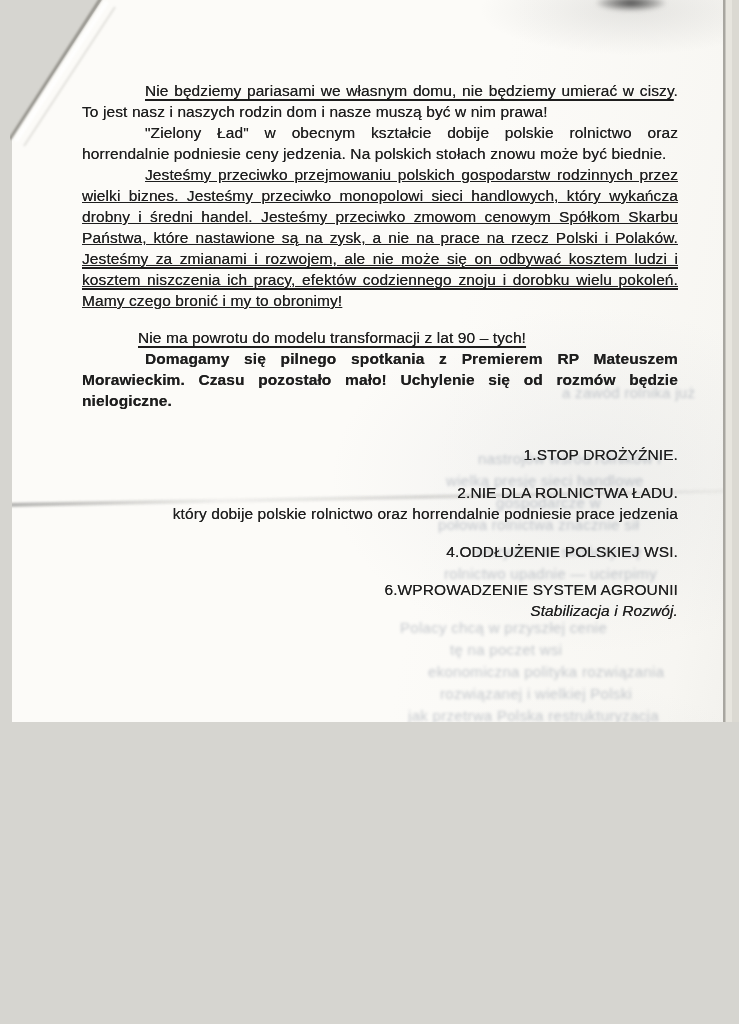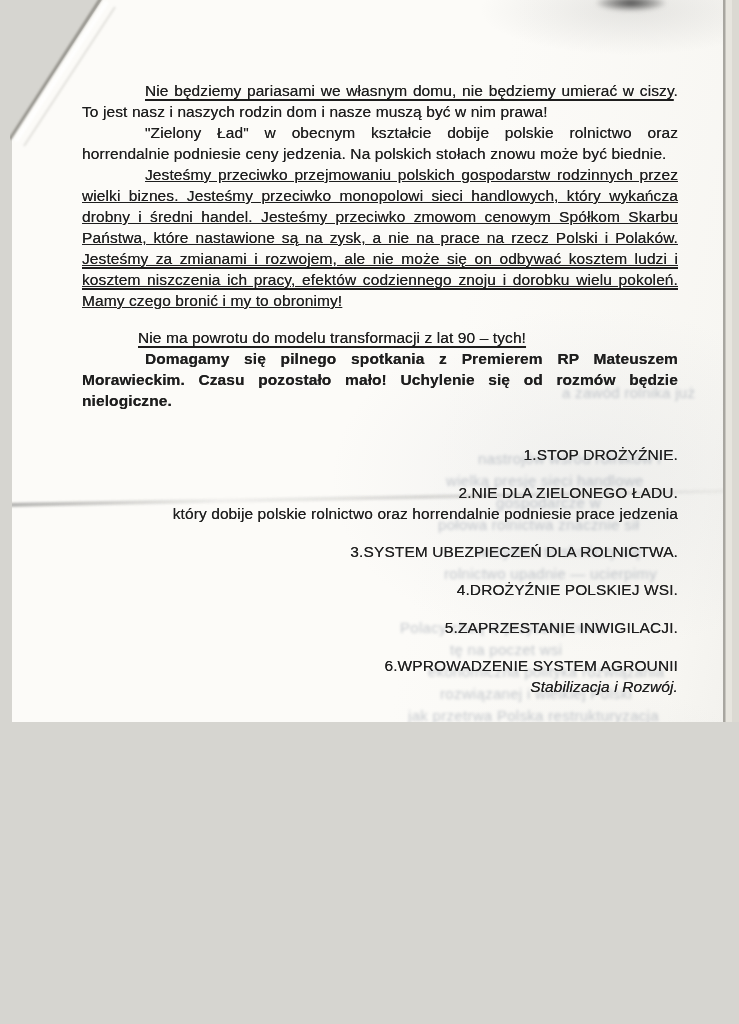--- a/index.html
+++ b/index.html
@@ -121,31 +121,25 @@
 
       <p class="heading u">Nie ma powrotu do modelu transformacji z lat 90 – tych!</p>
 
       <p class="indent blockC">Domagamy się pilnego spotkania z Premierem RP Mateuszem Morawieckim. Czasu pozostało mało! Uchylenie się od rozmów będzie nielogiczne.</p>
 
       <div class="demands">
         <div class="item">
           <div><span class="num">1.</span><span>STOP DROŻYŹNIE.</span></div>
         </div>
         <div class="item">
-          <div><span class="num">2.</span><span>NIE DLA ZIELONEGO ŁADU.</span></div>
+          <div><span class="num">2.</span><span>NIE DLA ROLNICTWA ŁADU.</span></div>
           <div class="detail d2">który dobije polskie rolnictwo oraz horrendalnie podniesie prace jedzenia</div>
         </div>
         <div class="item">
-          <div><span class="num">3.</span><span>SYSTEM UBEZPIECZEŃ DLA ROLNICTWA.</span></div>
-        </div>
-        <div class="item">
-          <div><span class="num">4.</span><span>DROŻYŹNIE  POLSKIEJ WSI.</span></div>
-        </div>
-        <div class="item">
-          <div><span class="num">5.</span><span>ZAPRZESTANIE  INWIGILACJI.</span></div>
+          <div><span class="num">4.</span><span>ODDŁUŻENIE  POLSKIEJ WSI.</span></div>
         </div>
         <div class="item">
           <div><span class="num">6.</span><span>WPROWADZENIE SYSTEM AGROUNII</span></div>
           <div class="detail d6">Stabilizacja i Rozwój.</div>
         </div>
       </div>
     </div>
 
     <div class="smudge"></div>
     <div class="speck s1"></div>

